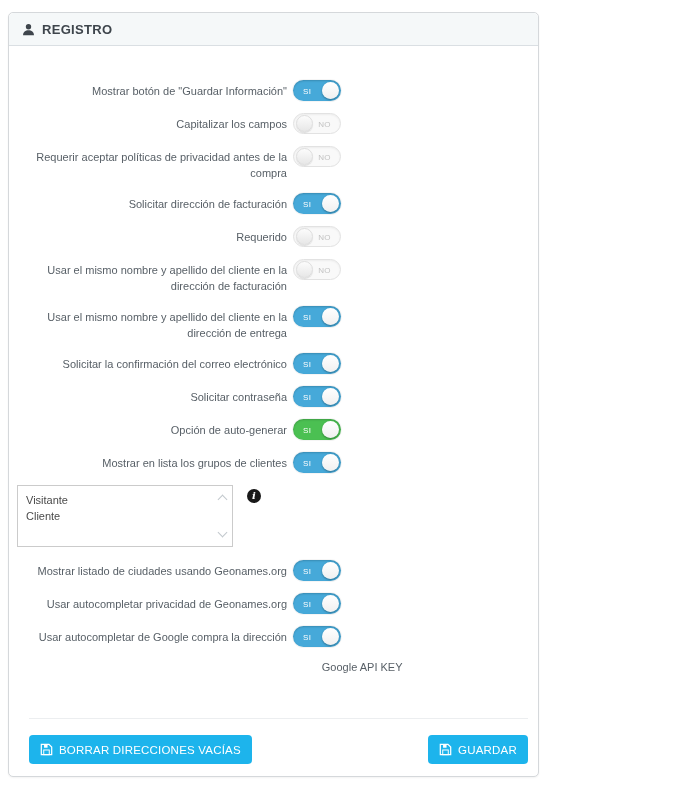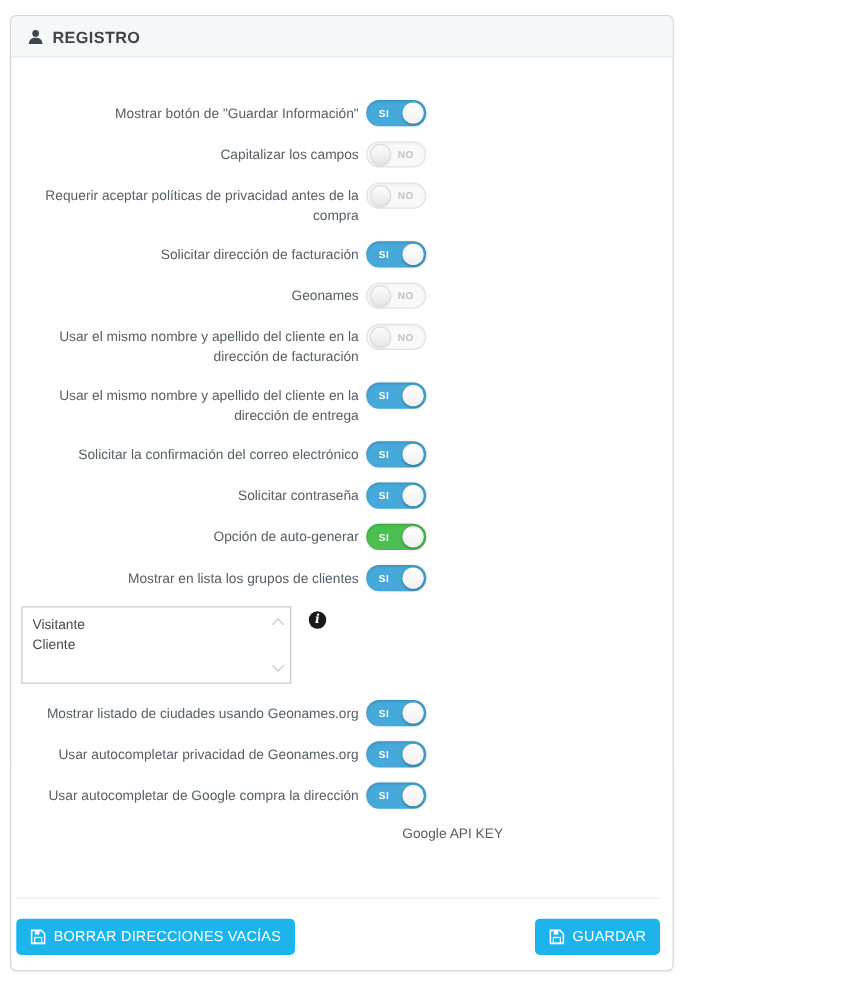--- a/index.html
+++ b/index.html
@@ -26,21 +26,21 @@
             margin-left:6px; flex:0 0 auto; cursor:pointer; display:inline-block; }
   .switch.on { background:#46a9d9; box-shadow:inset 0 1px 2px rgba(0,0,0,0.18), 0 0 0 1px rgba(0,0,0,0.04); }
   .switch.on.green { background:#4bc052; }
   .switch.off { background:#f9f9f9; border:1px solid #e2e2e2; box-shadow:inset 0 1px 2px rgba(0,0,0,0.05); }
   .knob { position:absolute; width:17px; height:17px; border-radius:50%; }
   .switch.on .knob { top:2px; right:2px; background:linear-gradient(#ffffff,#f0f0f0);
                      box-shadow:0 1px 2px rgba(0,0,0,0.35); }
   .switch.off .knob { top:1px; left:2px; background:linear-gradient(#fcfcfc,#e7e7e7);
                       border:1px solid #dedede; box-shadow:0 1px 1px rgba(0,0,0,0.12); }
   .state { position:absolute; top:50%; transform:translateY(-50%); font-size:8px;
-           font-weight:bold; letter-spacing:0.4px; }
+           font-weight:normal; letter-spacing:0.4px; }
   .switch.on .state { left:10px; color:#ffffff; }
   .switch.off .state { right:9px; color:#c3c3c3; }
 
   .list-section { display:flex; align-items:flex-start; margin:0 0 13px 4px; }
   .listbox { position:relative; width:216px; height:62px; border:1px solid #cbcbcb;
              background:#fff; overflow:hidden; padding:6px 20px 0 8px; }
   .listbox .opt { font-size:11px; color:#4a4a4a; line-height:16px; cursor:default; }
   .chev { position:absolute; right:6px; width:7px; height:7px;
           border-right:1.5px solid #c2c8cd; border-bottom:1.5px solid #c2c8cd; }
   .chev.up { top:10px; transform:rotate(-135deg); }
@@ -50,21 +50,21 @@
                font-size:10px; line-height:14px; text-align:center; margin:4px 0 0 14px;
                flex:0 0 auto; }
 
   .form-row.api { align-items:center;flex-direction:column; }
   .form-row.api .control-label { padding-top:0; }
   .api-input { width:211px; height:27px; margin-left:6px; border:1px solid #ccd6dd;
                background:#fbfdfd; box-shadow:inset 0 1px 2px rgba(0,0,0,0.07);
                font-size:12px; color:#555; padding:0 6px; outline:none;
                font-family:"Liberation Sans", sans-serif; }
 
-  .panel-footer { position:absolute; left:4px; right:10px; bottom:12px;
+  .panel-footer { position:absolute; left:20px; right:10px; bottom:12px;
                   border-top:1px solid #eceef0; padding-top:16px;
                   display:flex; justify-content:space-between; align-items:center; }
   .btn { display:inline-flex; align-items:center; gap:6px; height:29px; padding:0 11px;
          background:#1db4ec; border:none; border-radius:4px; color:#fff;
          font-size:11.5px; font-family:"Liberation Sans", sans-serif; cursor:pointer;
          letter-spacing:0.2px; }
   .btn svg { display:block; flex:0 0 auto; }
 </style>
 </head>
 <body>
@@ -106,21 +106,21 @@
           </span>
         </div>
         <div class="form-row">
           <label class="control-label">Solicitar dirección de facturación</label>
           <span class="switch on">
             <span class="state">SI</span>
             <span class="knob"></span>
           </span>
         </div>
         <div class="form-row">
-          <label class="control-label">Geonames</label>
+          <label class="control-label">Requerido</label>
           <span class="switch off">
             <span class="state">NO</span>
             <span class="knob"></span>
           </span>
         </div>
         <div class="form-row">
           <label class="control-label">Usar el mismo nombre y apellido del cliente en la dirección de facturación</label>
           <span class="switch off">
             <span class="state">NO</span>
             <span class="knob"></span>

